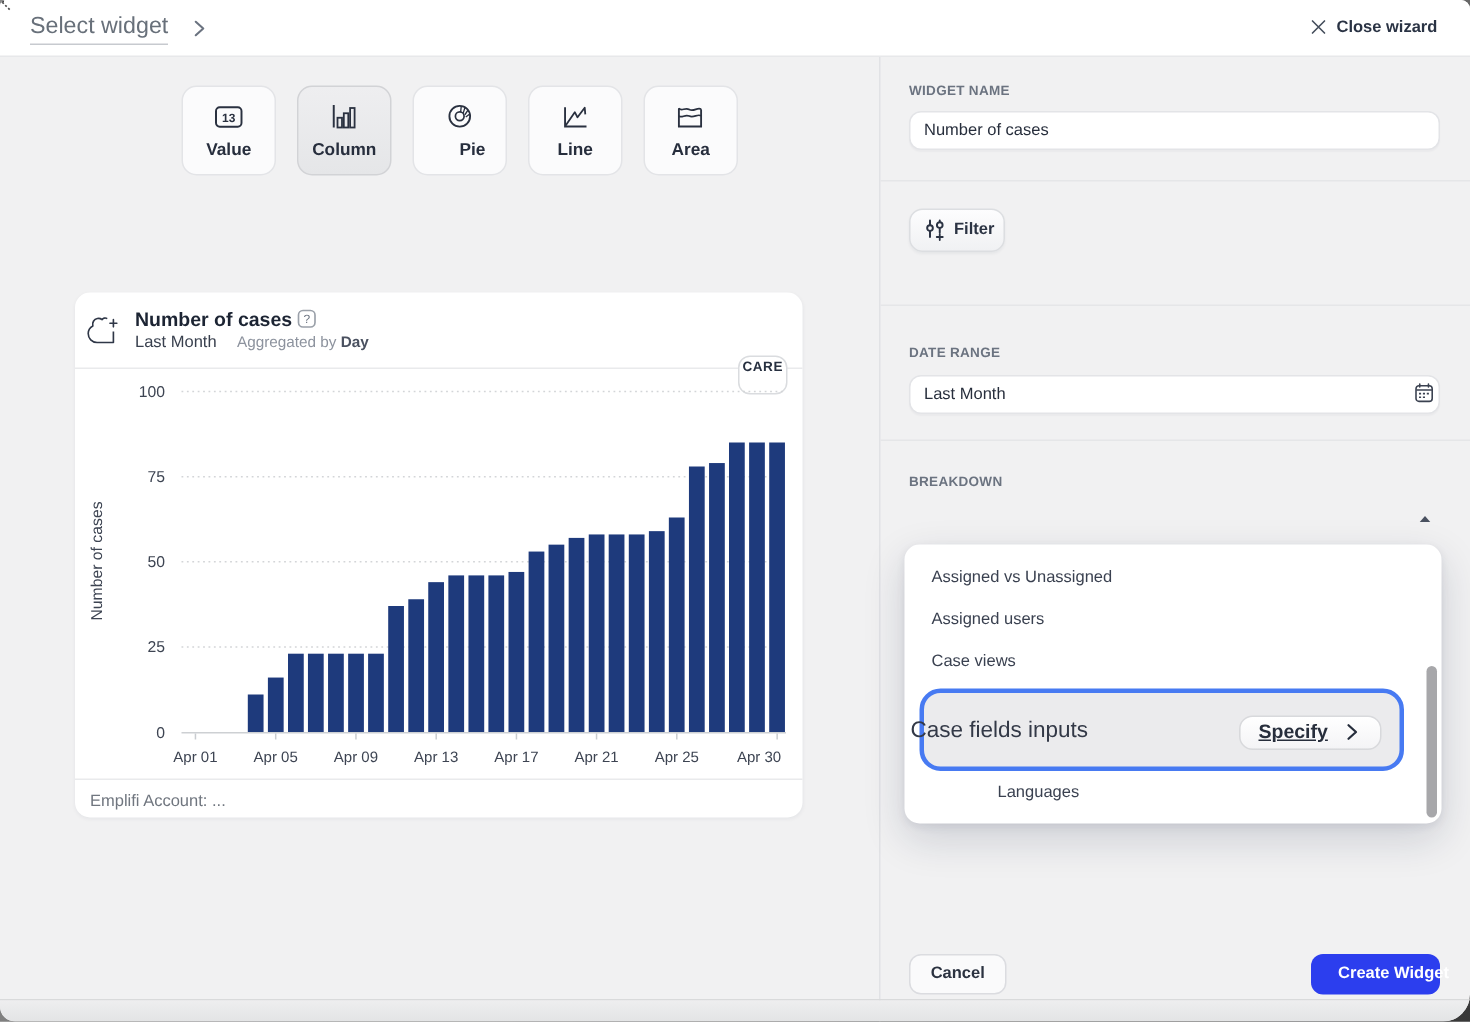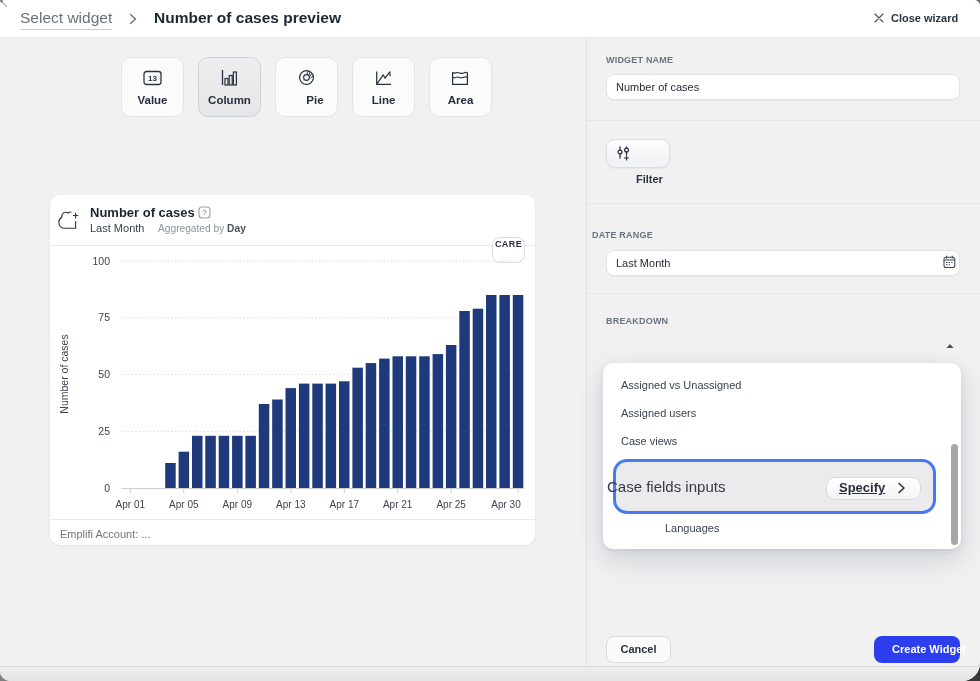--- a/index.html
+++ b/index.html
@@ -21,21 +21,20 @@
     <rect x="0" y="0" width="2.6" height="1.6" fill="#2e2e2e"></rect>
     <path d="M1.5 1.5 L7 7" stroke="#4a4a4a" stroke-width="1.1" stroke-dasharray="1.4 1.4" fill="none"></path>
   </svg>
 
   <div class="abs" style="left:0;top:0;width:980px;height:38px;background:#fff;border-bottom:1px solid #e7e8ea;"></div>
   <div class="abs" style="left:20px;top:9px;font-size:15.5px;color:#68707a;">Select widget</div>
   <div class="abs" style="left:20px;top:29px;width:92px;height:1px;background:#c7cacf;"></div>
   <svg class="abs" style="left:127px;top:12px;" width="12" height="14" viewBox="0 0 12 14">
     <path d="M3.5 2.5 L8.5 7 L3.5 11.5" fill="none" stroke="#6b7380" stroke-width="1.4" stroke-linecap="round" stroke-linejoin="round"></path>
   </svg>
-  <div class="abs" style="left:154px;top:8.5px;font-size:15.5px;font-weight:bold;color:#1e2633;">Number of cases preview</div>
   <svg class="abs" style="left:874px;top:12.5px;" width="10" height="10" viewBox="0 0 10 10">
     <path d="M1 1 L9 9 M9 1 L1 9" fill="none" stroke="#454e5c" stroke-width="1.1" stroke-linecap="round"></path>
   </svg>
   <div class="abs" style="left:891px;top:11.5px;font-size:11px;font-weight:bold;color:#2a3344;">Close wizard</div>
 
   <div class="abs" id="btn-value"></div>
 
   <div class="abs" style="left:121px;top:57px;width:63px;height:60px;background:#fbfbfc;border:1px solid #e3e4e7;border-radius:10px;"></div>
   <svg class="abs" style="left:143px;top:70px;" width="19" height="16" viewBox="0 0 19 16">
     <rect x="1" y="1.5" width="17" height="13" rx="2.5" fill="none" stroke="#2a3140" stroke-width="1.3"></rect>
@@ -176,25 +175,25 @@
   <div class="input" style="top:74px;">Number of cases</div>
   <div class="hline" style="left:587px;top:120px;width:393px;"></div>
 
   <div class="abs" style="left:606px;top:139px;width:64px;height:29px;background:linear-gradient(#fdfdfe,#f0f1f3);border:1px solid #dcdee1;border-radius:9px;box-shadow:0 1px 2px rgba(20,30,50,.05);"></div>
   <svg class="abs" style="left:617px;top:146px;" width="14" height="15" viewBox="0 0 14 15">
     <path d="M3 1 L3 4 M3 8 L3 12 M9.5 1 L9.5 2 M9.5 6 L9.5 9" stroke="#2b3343" stroke-width="1.3" stroke-linecap="round"></path>
     <circle cx="3" cy="6" r="1.9" fill="none" stroke="#2b3343" stroke-width="1.3"></circle>
     <circle cx="9.5" cy="4" r="1.9" fill="none" stroke="#2b3343" stroke-width="1.3"></circle>
     <path d="M9.5 10 L9.5 14 M7.5 12 L11.5 12" stroke="#2b3343" stroke-width="1.2" stroke-linecap="round"></path>
   </svg>
-  <div class="abs" style="left:636px;top:147px;font-size:11px;font-weight:bold;color:#2b3343;margin-top:26px;">Filter</div>
+  <div class="abs" style="left:636px;top:147px;font-size:11px;font-weight:bold;color:#2b3343;">Filter</div>
 
   <div class="hline" style="left:587px;top:203px;width:393px;"></div>
 
-  <div class="lbl" style="left:592px;top:230px;">DATE RANGE</div>
+  <div class="lbl" style="left:606px;top:230px;">DATE RANGE</div>
   <div class="input" style="top:250px;">Last Month</div>
   <svg class="abs" style="left:943px;top:255px;" width="13" height="14" viewBox="0 0 13 14">
     <rect x="1" y="2.2" width="10.8" height="10.4" rx="2" fill="none" stroke="#3a4150" stroke-width="1.05"></rect>
     <path d="M1.2 5 L11.6 5" stroke="#3a4150" stroke-width="1.05"></path>
     <path d="M3.5 1 L3.5 3 M9.3 1 L9.3 3" stroke="#3a4150" stroke-width="1.05" stroke-linecap="round"></path>
     <path d="M3 7.4 L4.4 7.4 M5.6 7.4 L7 7.4 M8.2 7.4 L9.6 7.4 M3 9.8 L4.4 9.8 M5.6 9.8 L7 9.8" stroke="#3a4150" stroke-width="1.05"></path>
   </svg>
 
   <div class="hline" style="left:587px;top:293px;width:393px;"></div>
 

